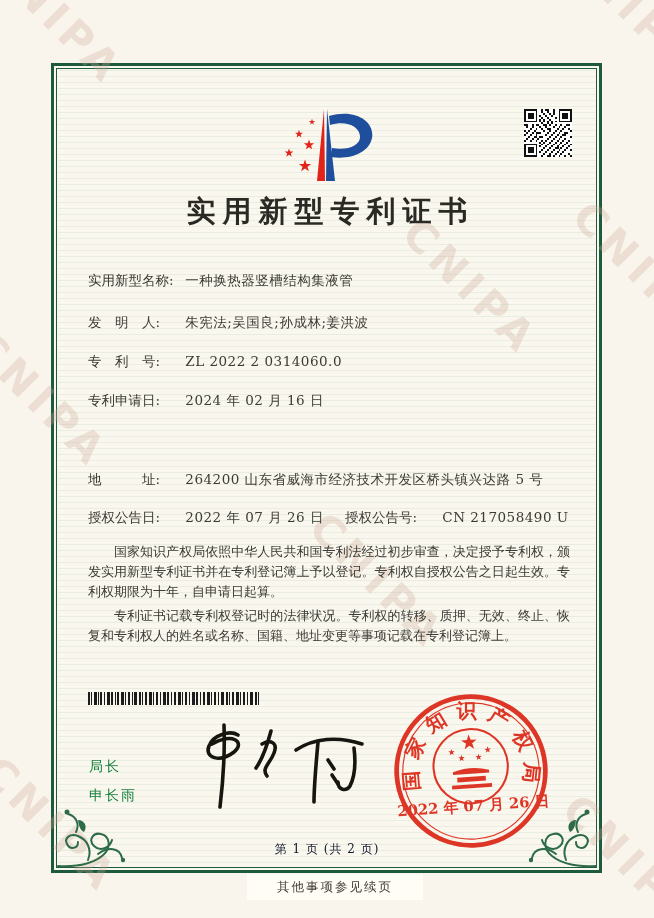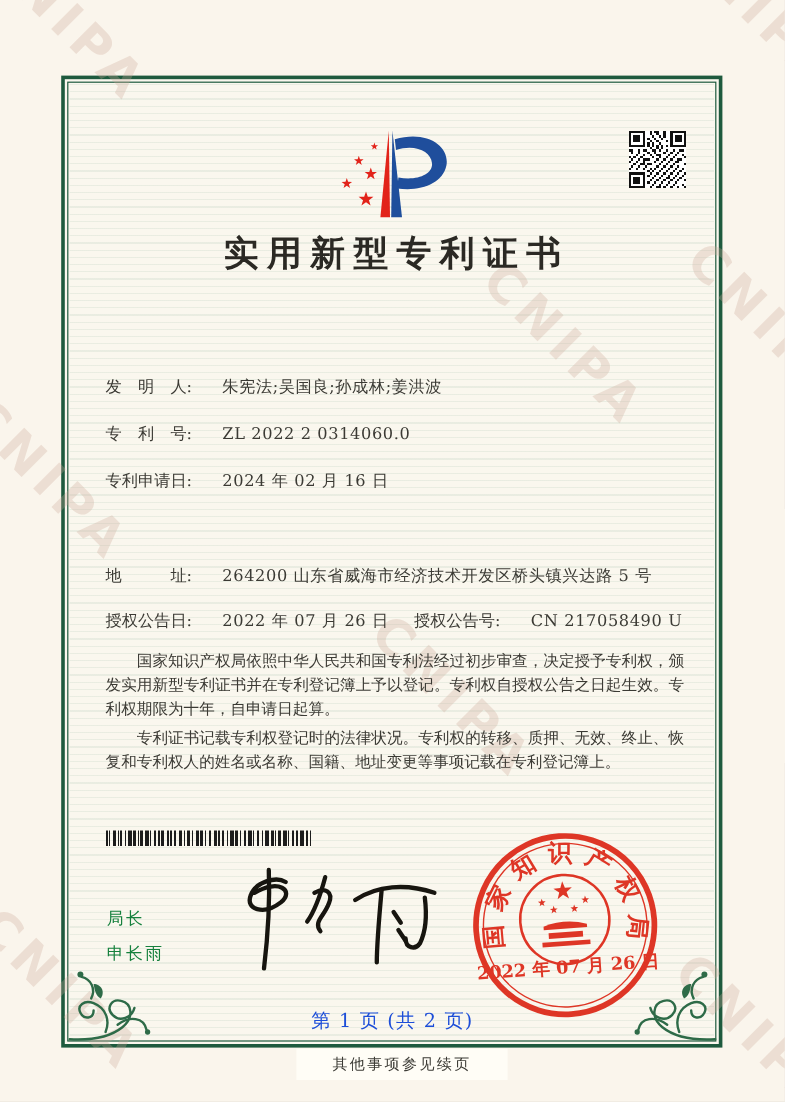--- a/index.html
+++ b/index.html
@@ -42,21 +42,21 @@
   .field-row { position:absolute; left:88px; width:505px; font-size:13.5px; white-space:nowrap; color:#3b3a34; }
   .flabel { display:inline-block; min-width:93px; }
   .fvalue { letter-spacing:0.5px; }
   .pair2 { position:absolute; left:257px; top:0; }
   .paras { position:absolute; left:88px; top:542px; width:482px; font-size:13px; line-height:20px; text-align:justify; color:#3b3a34; }
   .paras p { text-indent:2em; margin-bottom:4px; }
   .barcode { position:absolute; left:88px; top:692px; }
   .sig-print { position:absolute; left:89px; top:752px; font-size:14px; line-height:29px; letter-spacing:2px; color:#15803d; }
   .signature { position:absolute; left:168px; top:722px; }
   .seal { position:absolute; left:390px; top:690px; transform:rotate(-4deg); mix-blend-mode:multiply; opacity:0.95; overflow:visible; }
-  .page-no { position:absolute; left:0; top:841px; width:100%; text-align:center; font-size:16px; letter-spacing:1px; color:#1d4ed8; }
+  .page-no { position:absolute; left:0; top:841px; width:100%; text-align:center; font-size:12px; letter-spacing:1px; color:#0f172a; }
   .note-box {
     position:absolute; left:247px; top:874px; width:176px; height:26px;
     background:#fffdf6; text-align:center; line-height:26px;
     font-size:12.5px; letter-spacing:2px; color:#3b3a34;
   }
   .ornament { position:absolute; z-index:2; }
   .orn-right { left:526px; top:796px; }
   .orn-left  { left:56px;  top:796px; transform:scaleX(-1); }
 </style>
 </head>
@@ -141,20 +141,24 @@
         <path d="M9,7h1v1h-1z M12,7h1v1h-1z M14,7h1v1h-1z M0,8h2v1h-2z M4,8h1v1h-1z M7,8h1v1h-1z M10,8h2v1h-2z M13,8h1v1h-1z M16,8h1v1h-1z M19,8h1v1h-1z M22,8h2v1h-2z M1,9h1v1h-1z M4,9h1v1h-1z M8,9h1v1h-1z M11,9h1v1h-1z M15,9h1v1h-1z M18,9h1v1h-1z M21,9h1v1h-1z M3,10h1v1h-1z M6,10h1v1h-1z M9,10h1v1h-1z M12,10h2v1h-2z M17,10h1v1h-1z M20,10h1v1h-1z M23,10h1v1h-1z"></path>
         <path d="M0,11h1v1h-1z M2,11h1v1h-1z M5,11h1v1h-1z M10,11h1v1h-1z M13,11h1v1h-1z M16,11h1v1h-1z M19,11h1v1h-1z M24,11h1v1h-1z M1,12h1v1h-1z M4,12h1v1h-1z M7,12h2v1h-2z M12,12h1v1h-1z M15,12h1v1h-1z M18,12h1v1h-1z M21,12h2v1h-2z M0,13h1v1h-1z M3,13h1v1h-1z M6,13h1v1h-1z M11,13h1v1h-1z M14,13h1v1h-1z M17,13h1v1h-1z M20,13h2v1h-2z"></path>
         <path d="M2,14h1v1h-1z M5,14h1v1h-1z M8,14h2v1h-2z M13,14h1v1h-1z M16,14h1v1h-1z M19,14h1v1h-1z M24,14h1v1h-1z M1,15h1v1h-1z M4,15h1v1h-1z M7,15h1v1h-1z M12,15h1v1h-1z M15,15h1v1h-1z M18,15h1v1h-1z M21,15h1v1h-1z M0,16h1v1h-1z M3,16h1v1h-1z M9,16h1v1h-1z M11,16h1v1h-1z M14,16h1v1h-1z M17,16h1v1h-1z M20,16h1v1h-1z M23,16h1v1h-1z"></path>
         <path d="M8,17h1v1h-1z M10,17h1v1h-1z M13,17h1v1h-1z M16,17h1v1h-1z M19,17h1v1h-1z M22,17h1v1h-1z M9,18h1v1h-1z M12,18h1v1h-1z M15,18h1v1h-1z M18,18h1v1h-1z M21,18h1v1h-1z M24,18h1v1h-1z M8,19h1v1h-1z M11,19h1v1h-1z M14,19h1v1h-1z M17,19h1v1h-1z M20,19h1v1h-1z M23,19h1v1h-1z"></path>
         <path d="M10,20h1v1h-1z M13,20h1v1h-1z M16,20h2v1h-2z M19,20h1v1h-1z M22,20h1v1h-1z M9,21h1v1h-1z M12,21h1v1h-1z M15,21h1v1h-1z M18,21h1v1h-1z M21,21h1v1h-1z M24,21h1v1h-1z M8,22h1v1h-1z M11,22h1v1h-1z M14,22h1v1h-1z M17,22h1v1h-1z M20,22h1v1h-1z M10,23h1v1h-1z M13,23h1v1h-1z M16,23h1v1h-1z M19,23h1v1h-1z M23,23h1v1h-1z M9,24h1v1h-1z M12,24h2v1h-2z M15,24h1v1h-1z M18,24h1v1h-1z M21,24h1v1h-1z M24,24h1v1h-1z"></path>
       </g>
     </svg>
 
     <h1 class="title">实用新型专利证书</h1>
 
+    <div class="field-row" style="top:272px">
+      <span class="flabel">实用新型名称:</span>
+      <span class="fvalue">一种换热器竖槽结构集液管</span>
+    </div>
     <div class="field-row" style="top:314px">
       <span class="flabel">发　明　人:</span>
       <span class="fvalue">朱宪法;吴国良;孙成林;姜洪波</span>
     </div>
     <div class="field-row" style="top:353px">
       <span class="flabel">专　利　号:</span>
       <span class="fvalue">ZL 2022 2 0314060.0</span>
     </div>
     <div class="field-row" style="top:392px">
       <span class="flabel">专利申请日:</span>

